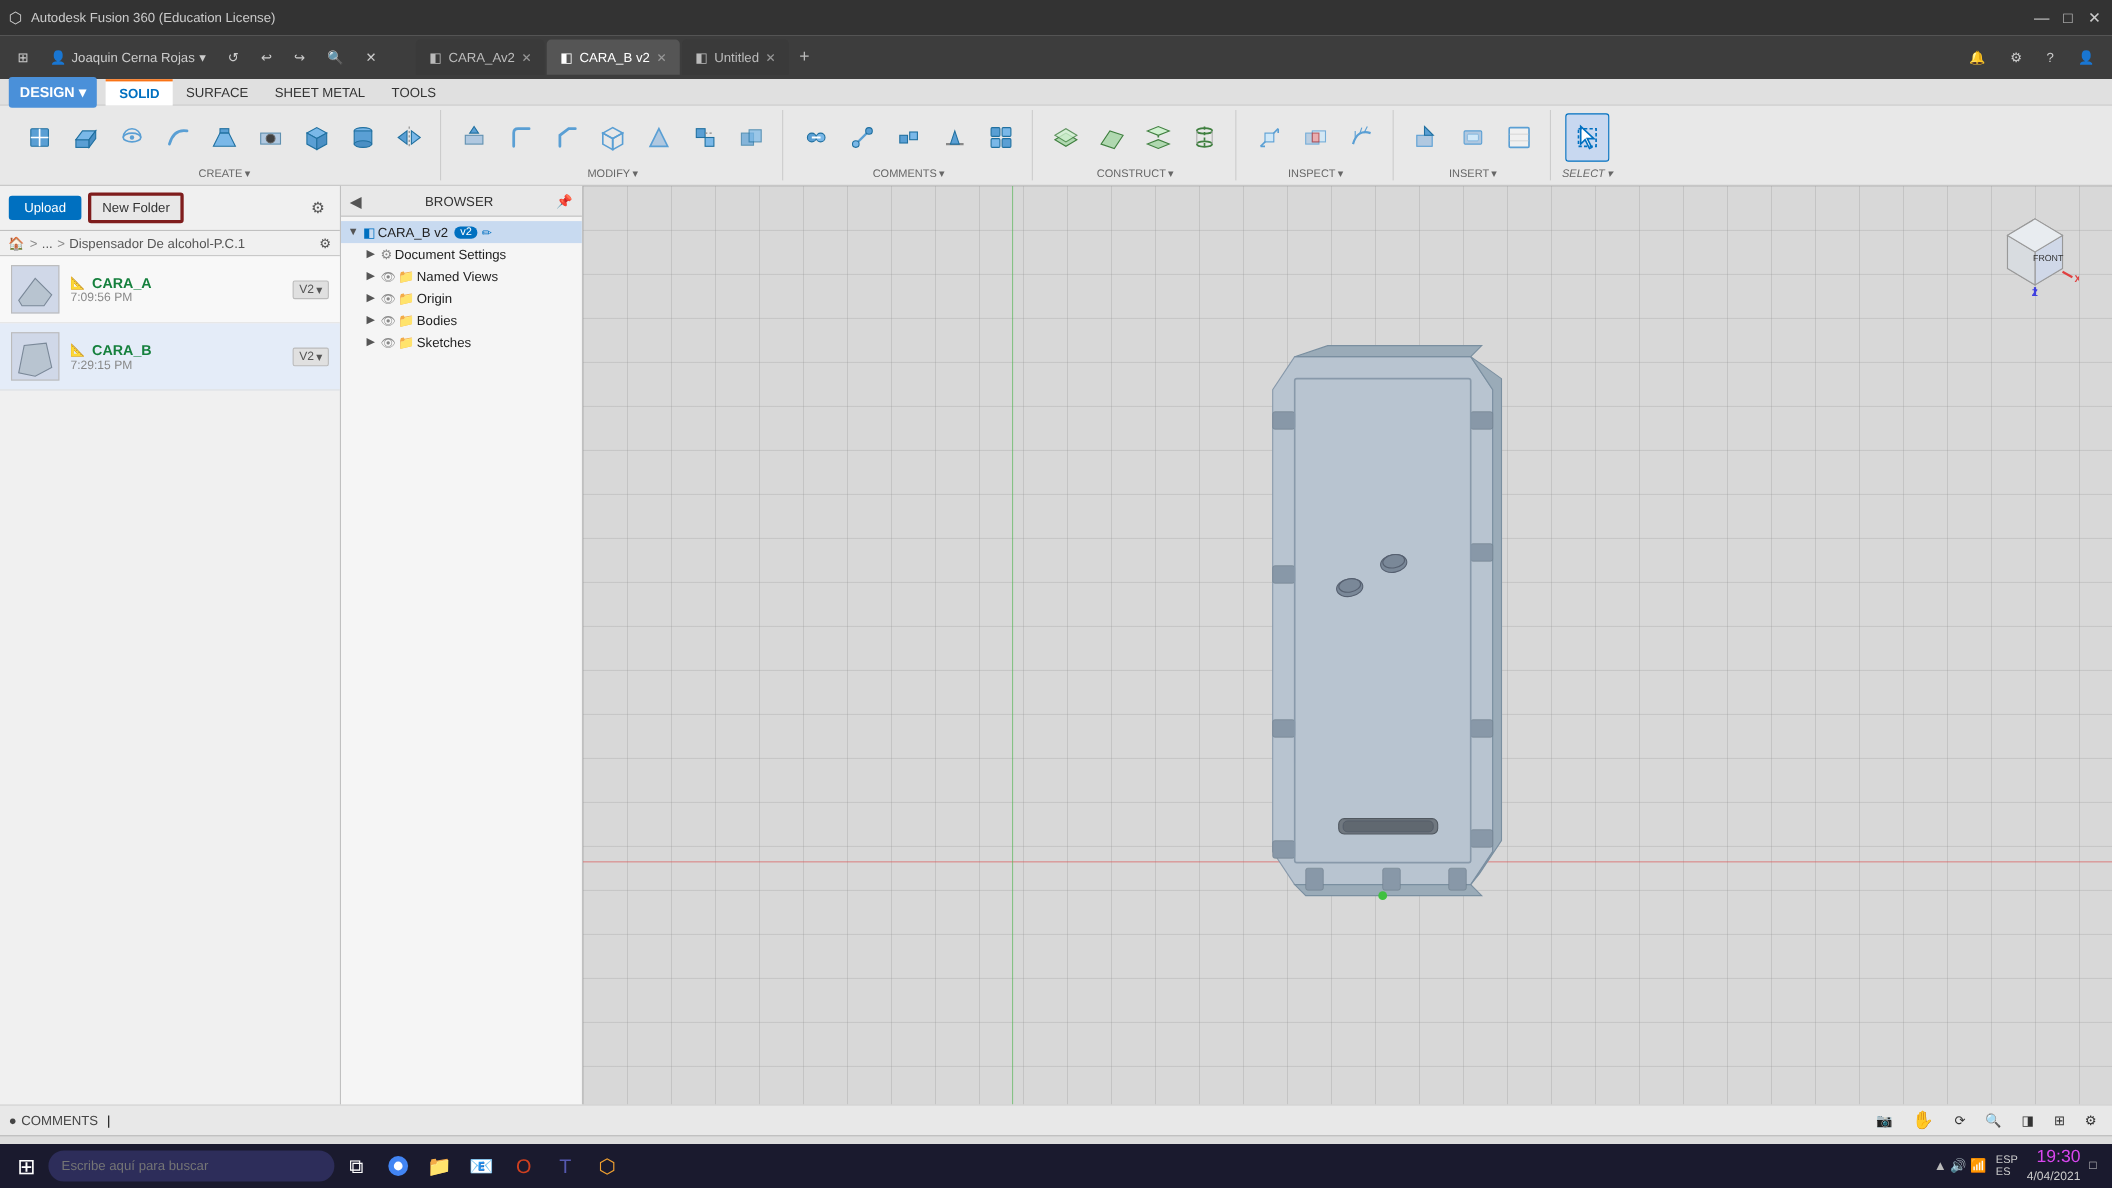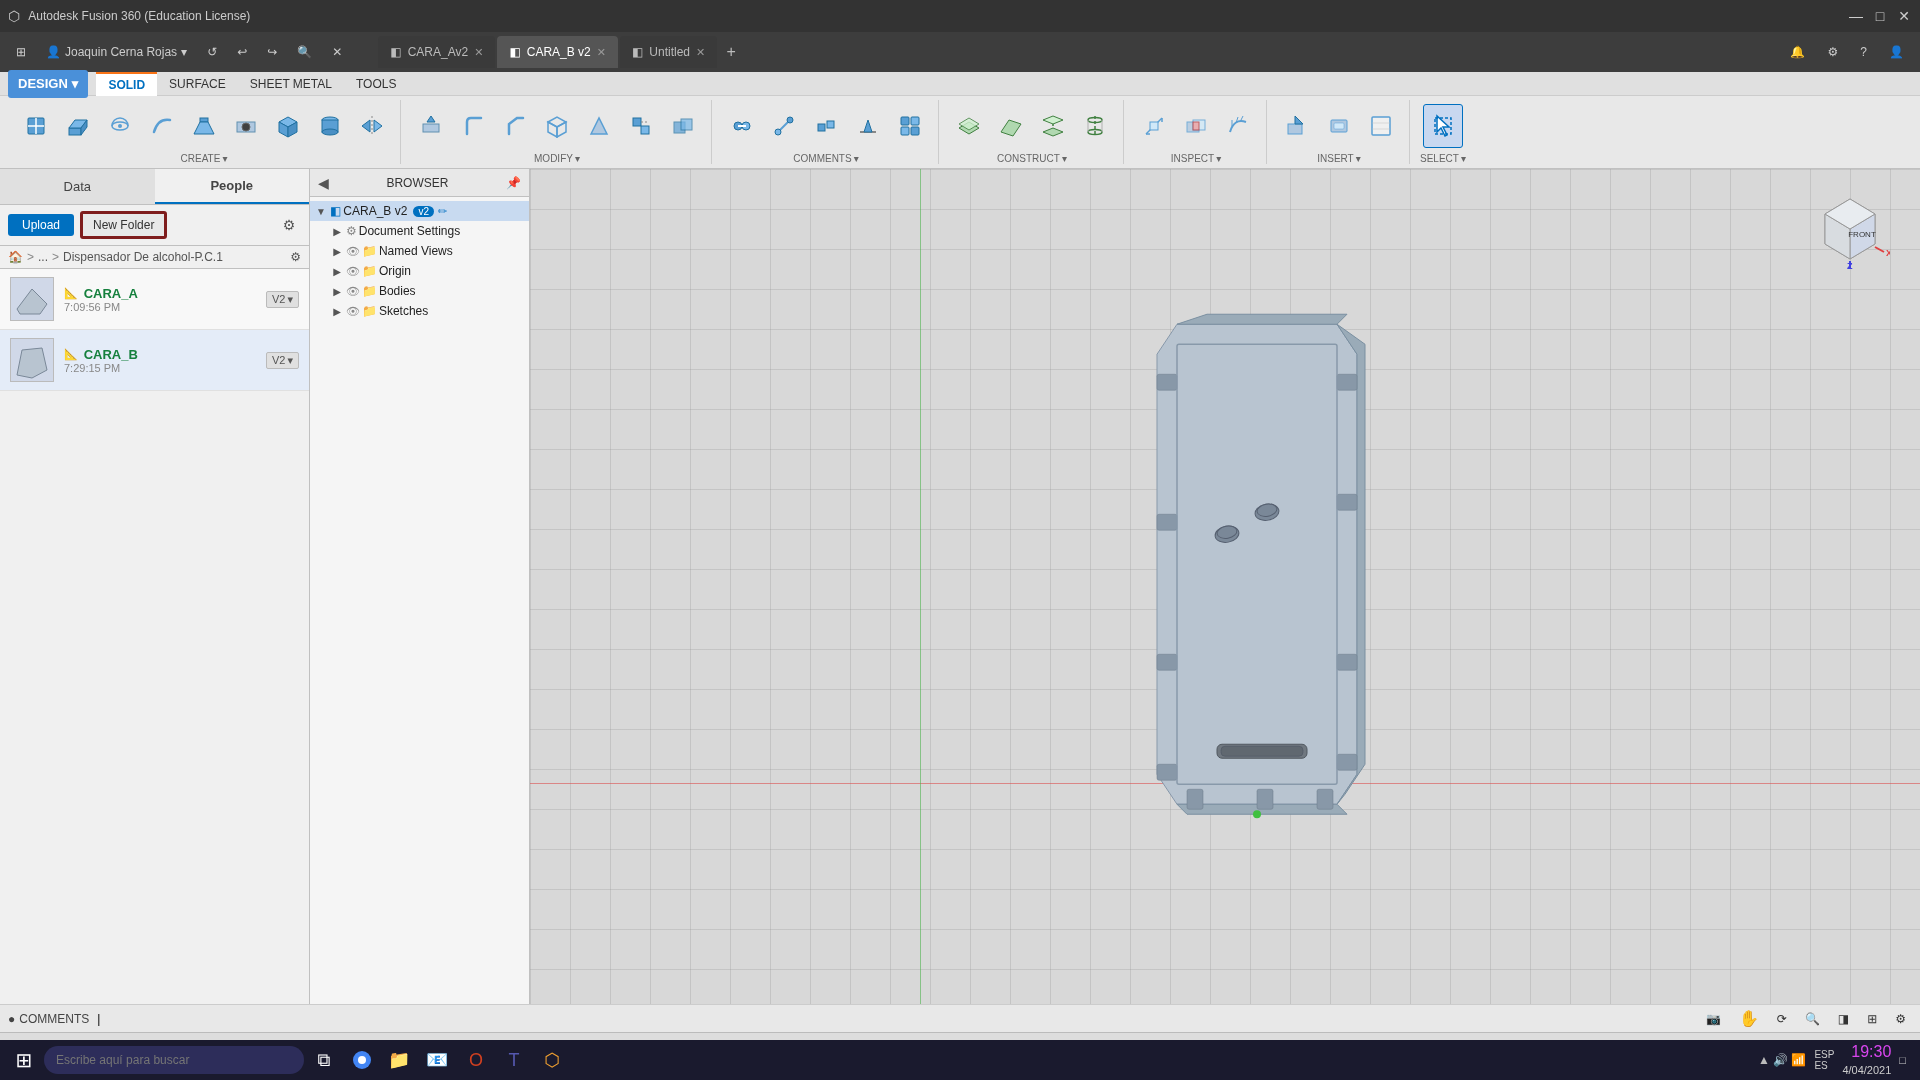--- a/index.html
+++ b/index.html
@@ -677,21 +677,21 @@
               </svg>
           </div>
         </button>
       </div>
       <div class="ribbon-group-title">
         <span>INSERT</span>
         <span style="cursor:pointer;">▾</span>
       </div>
     </div>
 
-    <div class="ribbon-group" style="border-right:none;">
+    <div class="ribbon-group" style="border-right:none;font-style:italic;">
       <div class="ribbon-tools">
         <button class="ribbon-btn active" style="background:#c8d8f0; border:1px solid #0070c0;">
           <div class="ribbon-icon">
             <svg width="24" height="24" viewBox="0 0 24 24">
                 <polygon points="6,2 6,18 10,14 14,22 16,21 12,13 18,13" fill="white" stroke="#0070c0" stroke-width="1.5"></polygon>
                 <rect x="4" y="4" width="16" height="16" fill="none" stroke="#0070c0" stroke-width="1.5" stroke-dasharray="3,2"></rect>
               </svg>
           </div>
         </button>
       </div>
@@ -699,28 +699,20 @@
         <span>SELECT</span>
         <span style="cursor:pointer;">▾</span>
       </div>
     </div>
   </div>
 </div>
 
 <div id="main-content" style="height: calc(1080px - 32px - 40px - 97px - 36px - 40px); display:flex;">
 
   <div id="left-sidebar">
-    <div id="sidebar-tabs">
-      <div class="sidebar-tab">
-        <span>Data</span>
-      </div>
-      <div class="sidebar-tab active">
-        <span>People</span>
-      </div>
-    </div>
     <div id="sidebar-actions">
       <button class="upload-btn">Upload</button>
       <button class="new-folder-btn">New Folder</button>
       <button class="settings-icon-btn">⚙</button>
     </div>
 
     <div id="breadcrumb-bar">
       <span style="cursor:pointer;">🏠</span>
       <span class="breadcrumb-sep">&gt;</span>
       <span style="cursor:pointer;">...</span>

